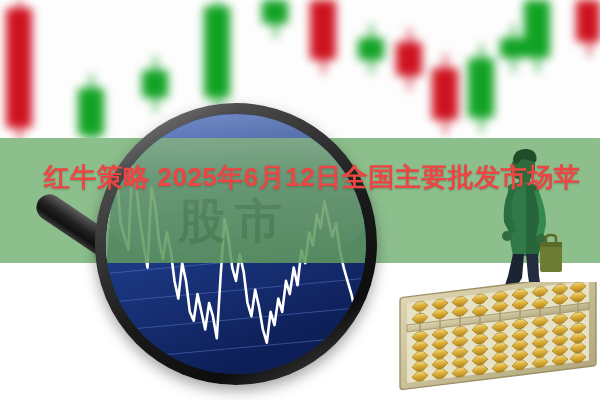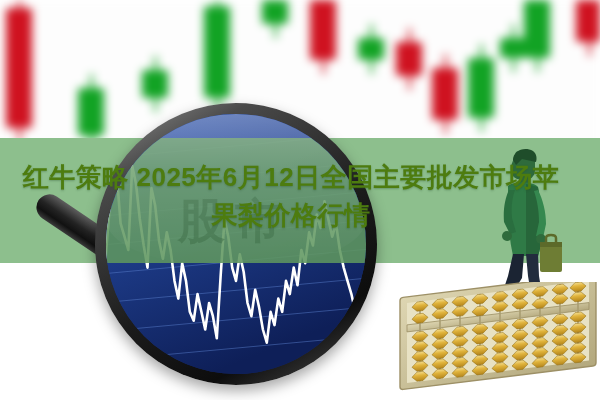--- a/index.html
+++ b/index.html
@@ -154,25 +154,25 @@
     position: absolute;
     left: 398px;
     top: 282px;
     width: 200px;
     height: 112px;
   }
 
   
   .title-block {
     position: absolute;
-    left: 19px;
+    left: 40px;
     top: 158px;
     width: 544px;
     text-align: center;
-    color: #4d7c0f;
+    color: #ef4444;
     font-size: 26px;
     font-weight: bold;
     line-height: 38px;
     letter-spacing: 0.5px;
     text-shadow: 0 1px 2px rgba(40,80,45,0.35);
   }
   .title-line-1 { display: block; white-space: nowrap; }
   .title-line-2 { display: block; white-space: nowrap; }
 </style>
 </head>
@@ -501,16 +501,15 @@
         </svg>
         <div class="lens-band-tint"></div>
         <div class="lens-band-watermark">股市</div>
         <div class="lens-gloss"></div>
       </div>
     </div>
   </div>
 
   <div class="title-block">
     <span class="title-line-1">红牛策略 2025年6月12日全国主要批发市场苹</span>
-    <span class="title-line-2">果梨价格行情</span>
   </div>
 
 </div>
 
 </body></html>

